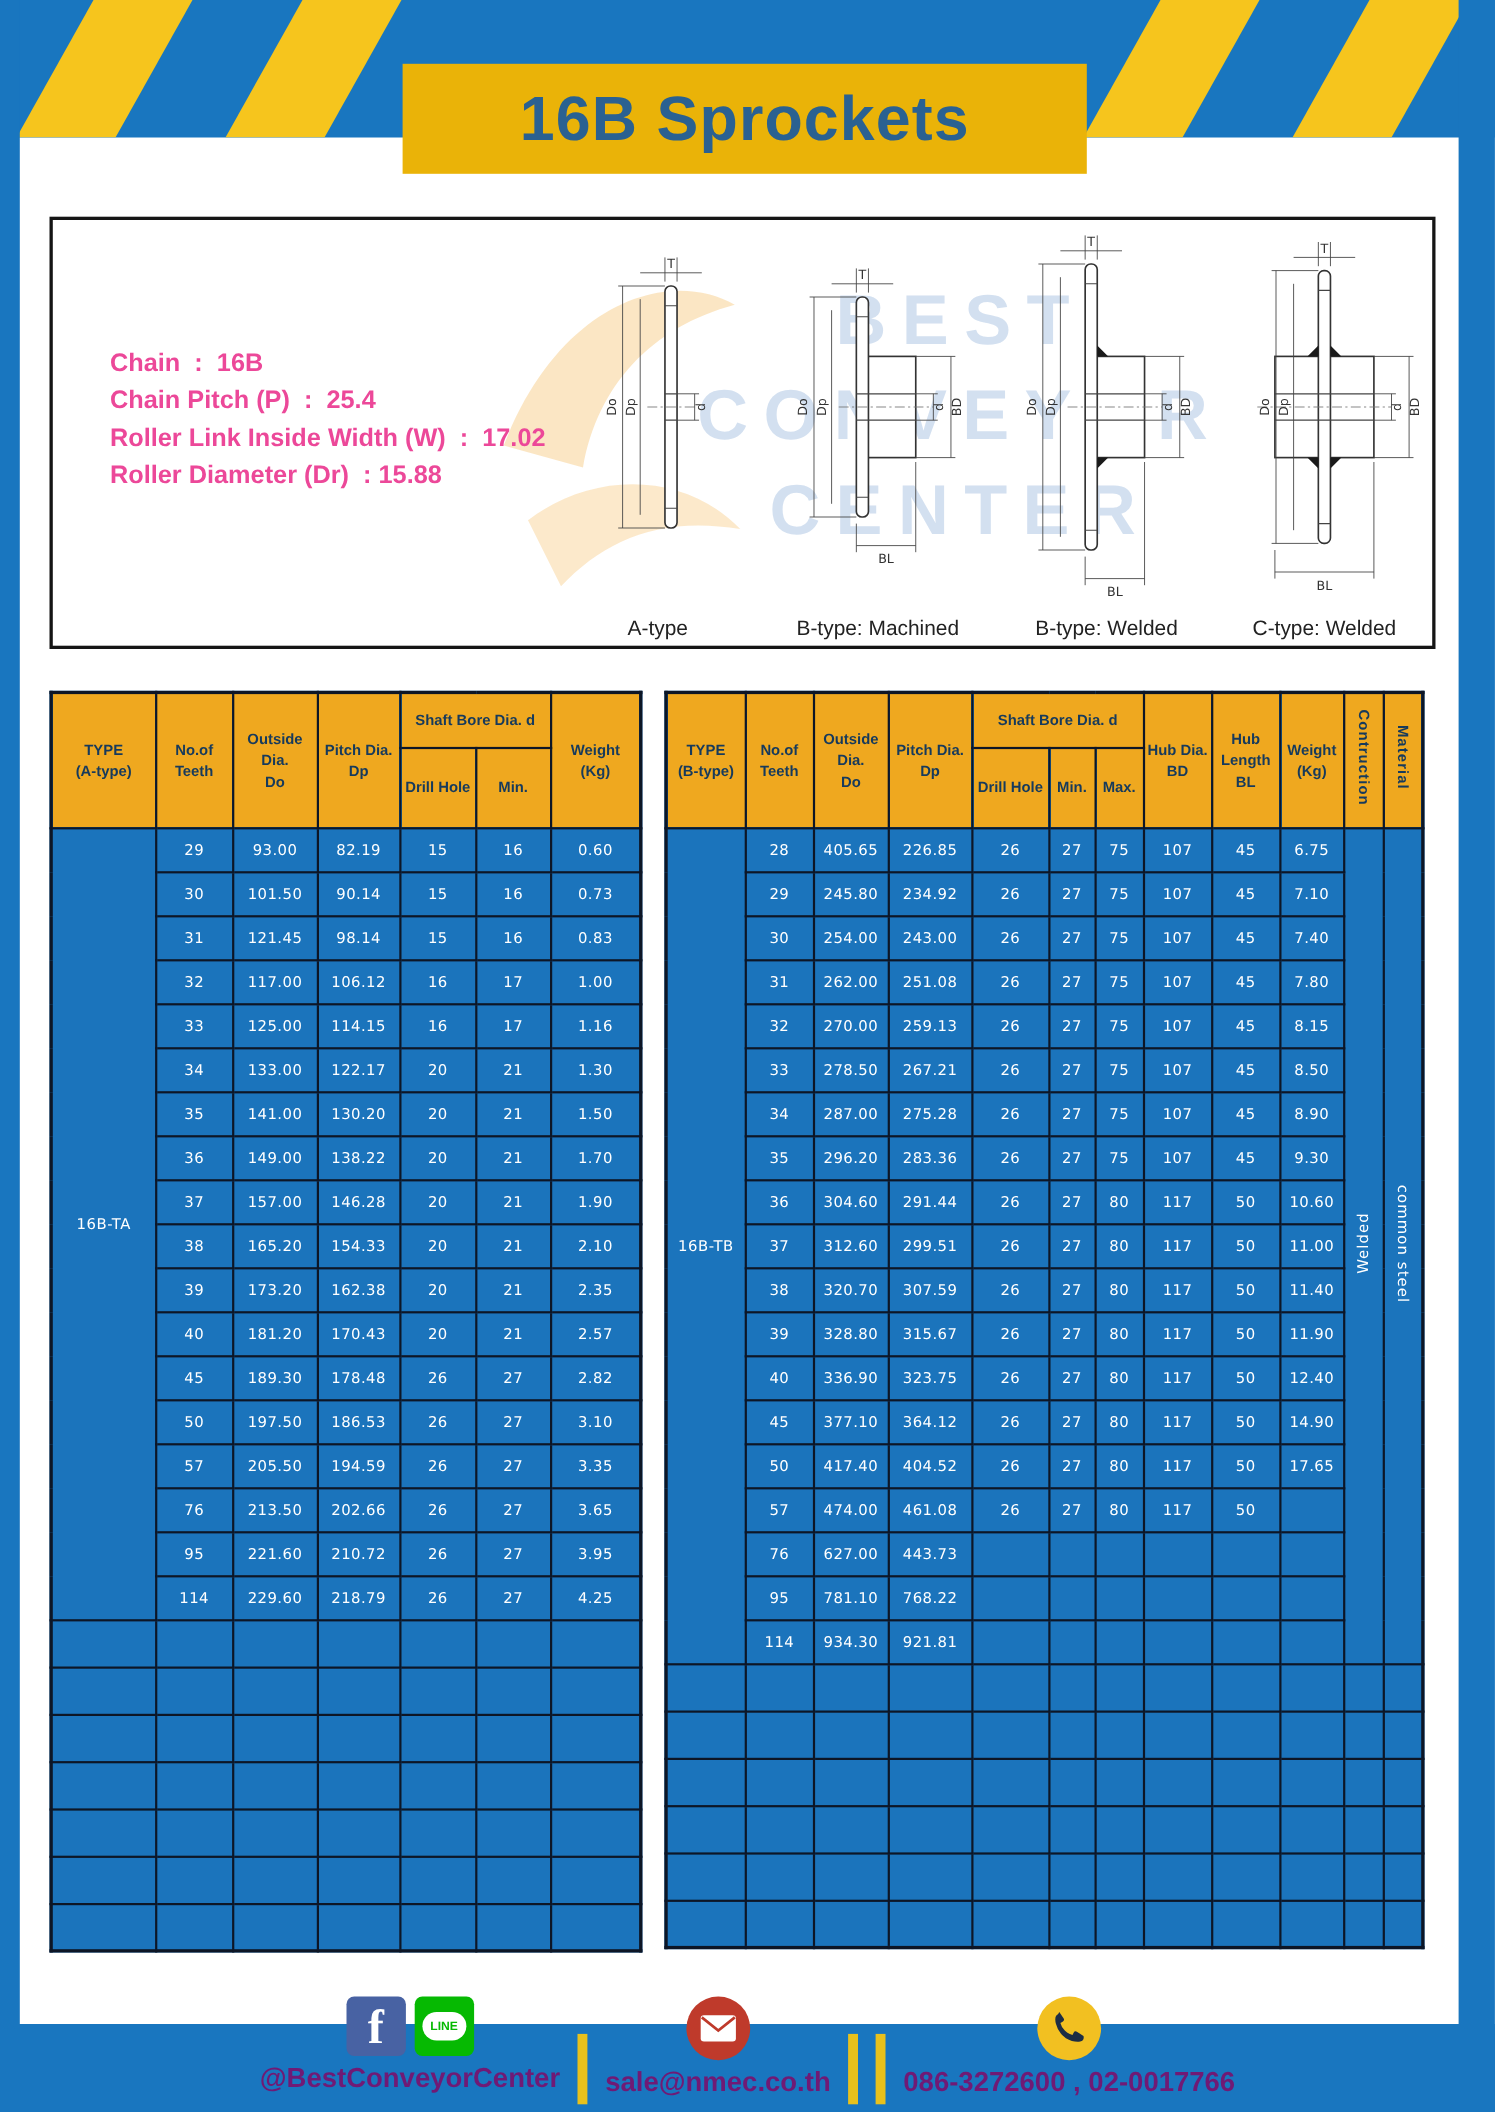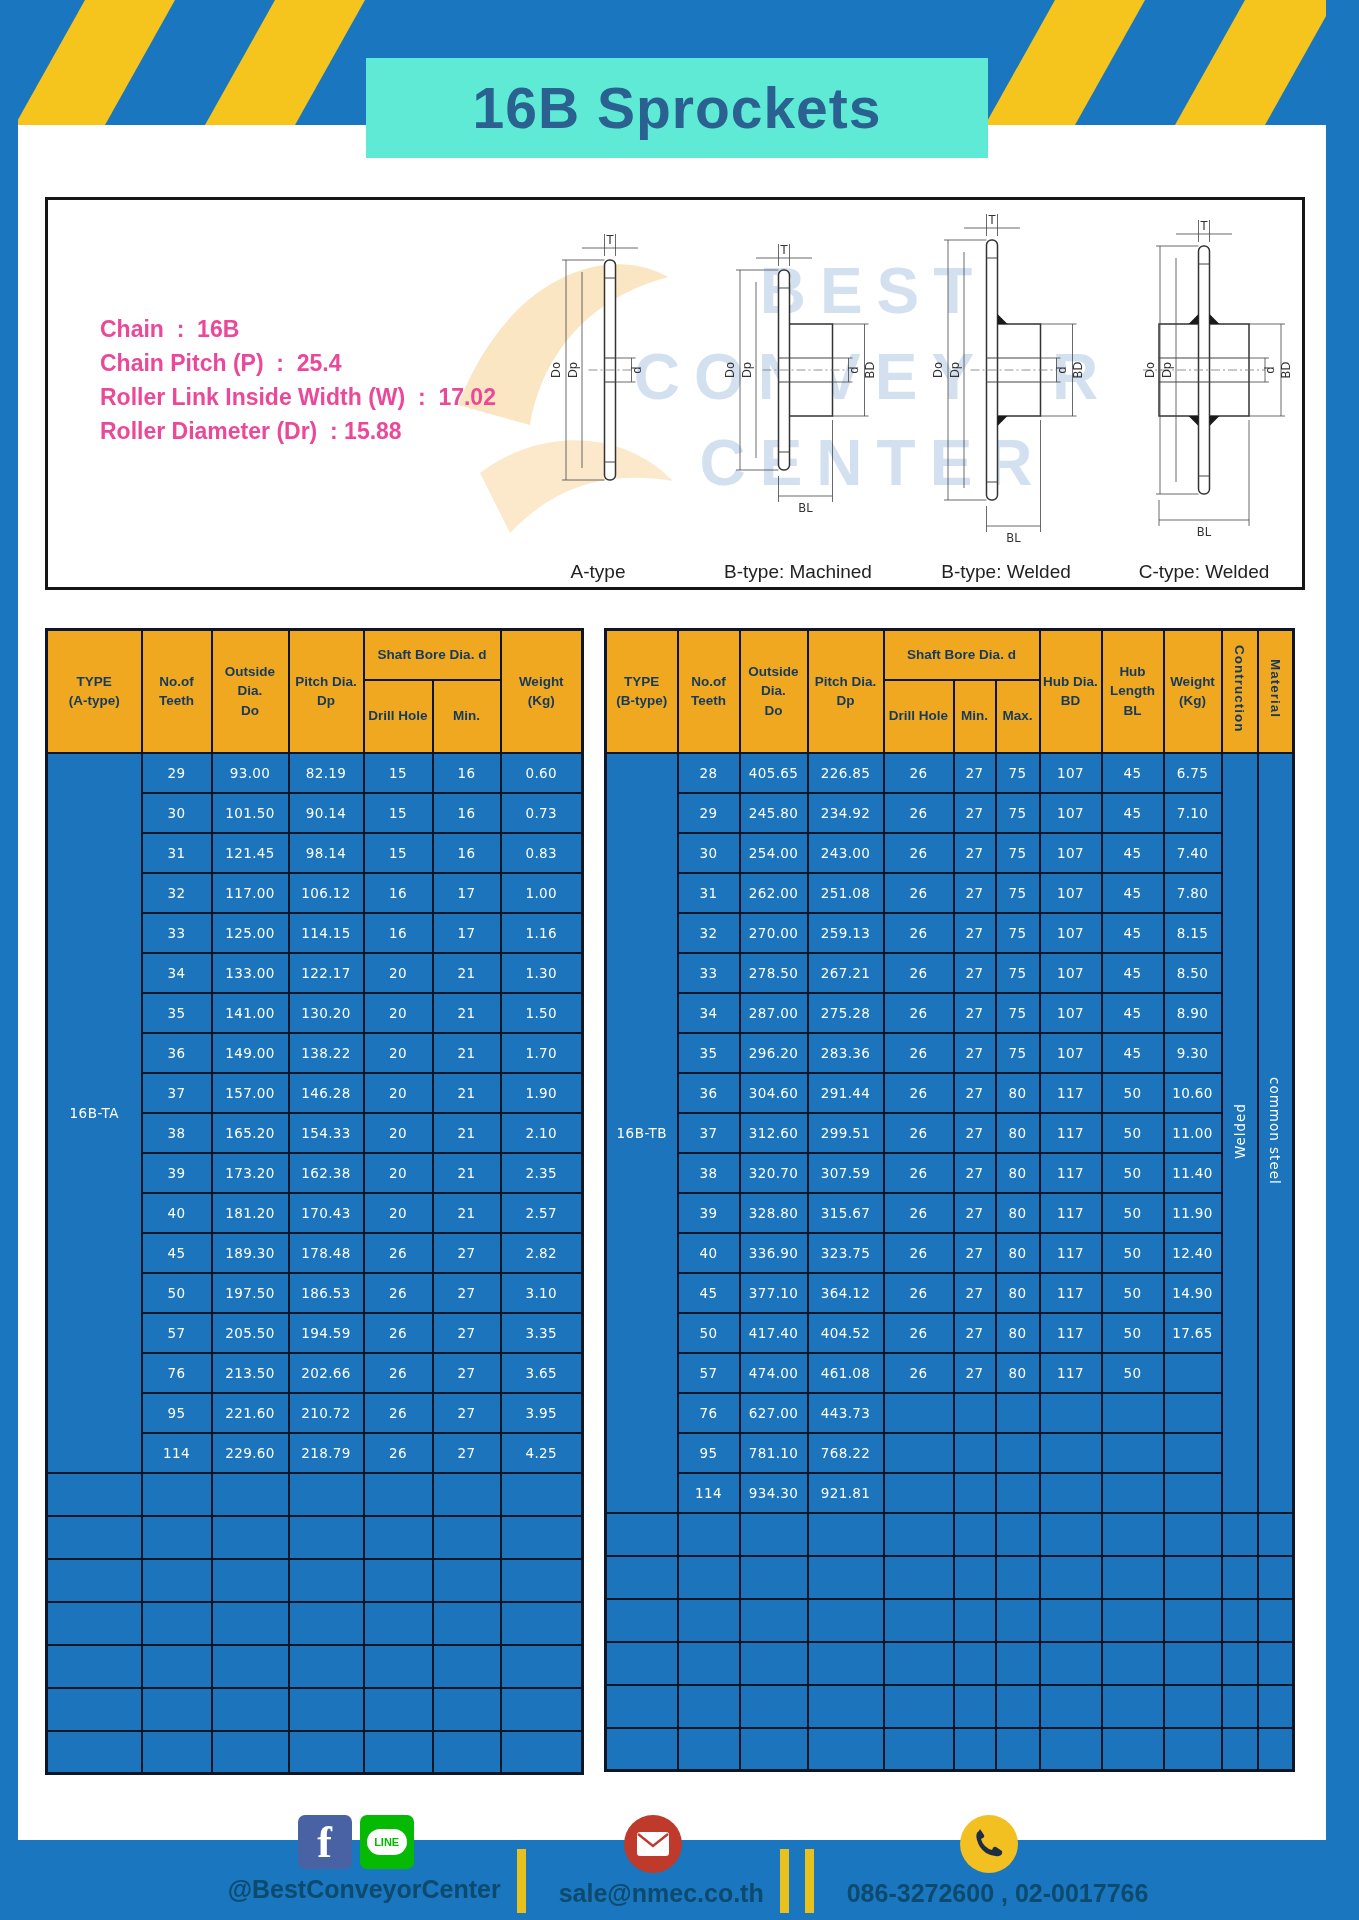--- a/index.html
+++ b/index.html
@@ -6,21 +6,21 @@
   body{font-family:"Liberation Sans",sans-serif;background:#ffffff;}
   .page{position:relative;width:1359px;height:1920px;background:#ffffff;overflow:hidden;}
 
   
   .top-band{position:absolute;left:0;top:0;width:1359px;height:125px;background:#1976bf;}
   .side-strip{position:absolute;top:0;height:1920px;background:#1976bf;}
   .side-strip.left{left:0;width:18px;}
   .side-strip.right{left:1326px;width:33px;}
 
   
-  .title-box{position:absolute;left:366px;top:58px;width:622px;height:100px;background:#5eead4;
+  .title-box{position:absolute;left:366px;top:58px;width:622px;height:100px;background:#eab308;
     display:flex;align-items:center;justify-content:center;}
   .title-box .t{font-size:57px;font-weight:800;color:#2a6191;letter-spacing:1px;}
 
   
   .diagram-box{position:absolute;left:45px;top:197px;width:1254px;height:387px;background:#ffffff;
     border:3px solid #151515;}
   .watermark-text{position:absolute;left:545px;top:48px;width:560px;text-align:center;
     font-size:64px;font-weight:800;letter-spacing:14px;color:rgba(125,165,210,0.34);line-height:86px;}
   .watermark-logo{position:absolute;left:370px;top:15px;}
   .specs{position:absolute;left:52px;top:112px;}
@@ -42,21 +42,21 @@
   .table-b{left:604px;top:628px;}
   .vtext{writing-mode:vertical-rl;display:inline-block;letter-spacing:1px;}
   .vtext-up{writing-mode:vertical-rl;transform:rotate(180deg);display:inline-block;letter-spacing:1px;}
 
   
   .footer-wrap{position:absolute;left:0;top:1815px;width:1359px;height:105px;}
   .footer-band{position:absolute;left:0;top:25px;right:0;bottom:0;background:#1976bf;}
   .footer-items{position:absolute;left:0;top:0;width:100%;height:100%;
     display:flex;align-items:flex-start;justify-content:center;gap:16px;}
   .footer-item{display:flex;flex-direction:column;align-items:center;gap:6px;z-index:2;}
-  .footer-label{font-size:25px;font-weight:700;color:#0c4a6e;white-space:nowrap;margin-left:17px;}
+  .footer-label{font-size:25px;font-weight:700;color:#701a75;white-space:nowrap;}
   .footer-sep{align-self:flex-end;width:9px;height:64px;margin-bottom:7px;background:#e8c11c;z-index:2;}
   .icon-row{display:flex;gap:8px;}
   .sq-icon{width:54px;height:54px;border-radius:7px;display:flex;align-items:center;justify-content:center;}
   .fb{background:#4862a3;color:#ffffff;font-size:44px;font-weight:700;font-family:"Liberation Serif",serif;}
   .line-ic{background:#06b902;}
   .line-bubble{background:#ffffff;border-radius:14px;width:40px;height:26px;display:flex;
     align-items:center;justify-content:center;font-size:11px;font-weight:800;color:#06b902;}
   .ci{width:58px;height:58px;border-radius:50%;display:flex;align-items:center;justify-content:center;}
   .email-ic{background:#bf3a2b;}
   .globe-ic{background:#2fa8dc;}

